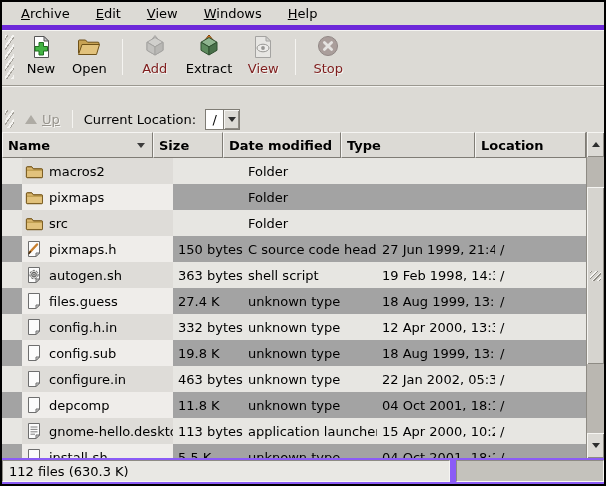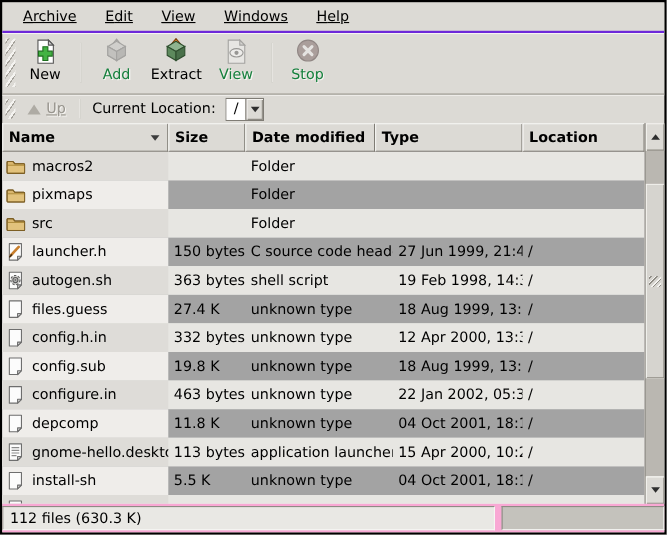--- a/index.html
+++ b/index.html
@@ -4,39 +4,39 @@
 <style>
   * { box-sizing: border-box; margin: 0; padding: 0; }
   html,body { background:#555; }
   body { font-family: "DejaVu Sans", "Liberation Sans", sans-serif; font-size:13px; color:#000; }
 
   .window { width:606px; height:486px; background:#dcdad5; border:2px solid #000;
             display:flex; flex-direction:column; overflow:hidden; }
 
   
   .menubar { height:28px; flex:0 0 28px; display:flex; align-items:center; padding-left:6px;
-             border-bottom:2px solid #6d28d9; box-shadow:0 1px 0 #f5f4f1;text-decoration:underline; }
+             border-bottom:5px solid #6d28d9; box-shadow:0 1px 0 #f5f4f1; }
   .menu-item { display:inline-block; padding:4px 13px; cursor:default; }
   .menu-item::first-letter { text-decoration:underline; }
 
   
   .toolbar { height:56px; flex:0 0 56px; display:flex; align-items:stretch; padding:2px 4px 3px 2px;
              border-bottom:1px solid #9b9890; box-shadow:0 1px 0 #f5f4f1; }
   .handle { width:9px; margin:3px 3px 3px 1px;
             background:repeating-linear-gradient(125deg,#f4f3f0 0 2px,#a5a29b 2px 3px,#dcdad5 3px 6px); }
   .tbtn { min-width:48px; display:flex; flex-direction:column; align-items:center;
           justify-content:flex-start; padding:2px 7px 1px 7px;text-align:right; }
   .tbtn .ticon { width:26px; height:26px; display:flex; align-items:center; justify-content:center; }
   .tbtn .tlabel { margin-top:1px; }
-  .tbtn.disabled .tlabel { color:#15803d; text-shadow:1px 1px 0 #f6f5f2; }
+  .tbtn.disabled .tlabel { color:#7f1d1d; text-shadow:1px 1px 0 #f6f5f2; }
   .tbtn.disabled .ticon svg { opacity:.5; filter:grayscale(.75); }
   .tsep { width:1px; background:#9b9890; border-right:1px solid #f5f4f1; margin:7px 8px; }
 
   
-  .locbar { height:26px; flex:0 0 26px; display:flex; align-items:center; padding:1px 4px 1px 2px; }
+  .locbar { height:26px; flex:0 0 26px; display:flex; align-items:center; padding:1px 4px 1px 2px;margin-top:20px; }
   .locbar .handle { height:18px; margin:0 3px 0 1px; }
   .up-btn { display:flex; align-items:center; gap:5px; padding:2px 8px; color:#98958e;
             text-shadow:1px 1px 0 #f6f5f2; }
   .up-btn .up-label { text-decoration:underline; }
   .up-tri { width:0; height:0; border-left:6px solid transparent; border-right:6px solid transparent;
             border-bottom:9px solid #aeaba4; }
   .loc-sep { width:1px; align-self:stretch; margin:3px 4px; background:#9b9890; border-right:1px solid #f5f4f1; }
   .loc-label { margin:0 9px 0 7px; }
   .combo { display:flex; height:21px; border:1px solid #7f7c75; background:#fff; }
   .combo-value { width:17px; display:flex; align-items:center; justify-content:center; background:#fff; }
@@ -55,21 +55,21 @@
            border-right:1px solid #7f7c75; border-bottom:1px solid #7f7c75;
            white-space:nowrap; overflow:hidden;font-weight:bold; }
   .w-name{ width:151px; flex:0 0 151px; } .w-size{ width:70px; flex:0 0 70px; }
   .w-type{ width:134px; flex:0 0 134px; } .w-date{ width:118px; flex:0 0 118px; }
   .w-loc { flex:1 1 auto; min-width:0; }
   .hcell.w-name { justify-content:space-between; }
   .sort-tri { width:0; height:0; border-left:4px solid transparent; border-right:4px solid transparent;
               border-top:5px solid #3c3c3c; margin-right:2px; }
 
   .tbody { flex:1; overflow:hidden; display:flex; flex-direction:column; }
-  .row { display:flex; height:26px; flex:0 0 26px; }
+  .row { display:flex; height:26px; flex:0 0 26px;padding-left:20px; }
   .cell { padding:0 5px; display:flex; align-items:center; white-space:nowrap; overflow:hidden; }
   .c-name { gap:6px; padding-left:3px; }
   .row.plain { background:#a3a3a3; }  .row.plain  .c-name { background:#efedea; }
   .row.shaded{ background:#e7e6e2; }  .row.shaded .c-name { background:#dedcd8; }
   .row.partial { height:8px; flex:0 0 8px; overflow:hidden; align-items:flex-start; }
   .ficon { width:18px; height:18px; flex:0 0 18px; }
 
   
   .scrollbar { width:18px; flex:0 0 18px; display:flex; flex-direction:column; background:#bab7b1;
                border-left:1px solid #8e8b84; }
@@ -78,21 +78,21 @@
   .tri-up { width:0; height:0; border-left:4px solid transparent; border-right:4px solid transparent;
             border-bottom:5px solid #2e2e2e; }
   .sb-gap-top { height:30px; flex:0 0 30px; }
   .sb-thumb { height:177px; flex:0 0 177px; background:#d6d4cf; position:relative;
               box-shadow:inset 1px 1px 0 #f6f5f2, inset -1px -1px 0 #8e8b84; }
   .sb-grip { position:absolute; left:3px; right:3px; top:84px; height:10px;
              background:repeating-linear-gradient(135deg,#f4f3f0 0 1px,#8e8b84 1px 2px,#d6d4cf 2px 4px); }
   .sb-fill { flex:1 1 auto; }
 
   
-  .statusbar { height:26px; flex:0 0 26px; display:flex; gap:6px; padding:2px 0 2px 0; background:#f9a8d4; }
+  .statusbar { height:26px; flex:0 0 26px; display:flex; gap:6px; padding:2px 0 2px 0; background:#8b5cf6; }
   .st-left { width:448px; flex:0 0 448px; background:#e9e8e4; display:flex; align-items:center; padding:0 6px;
              border:1px solid; border-color:#8e8b84 #f6f5f2 #f6f5f2 #8e8b84; white-space:nowrap; overflow:hidden; }
   .st-right { flex:1; background:#c4c2bc; border:1px solid; border-color:#8e8b84 #f6f5f2 #f6f5f2 #8e8b84; }
 </style>
 </head>
 <body>
 
 <svg width="0" height="0" style="position:absolute">
   <defs>
     <g id="i-paper">
@@ -130,20 +130,29 @@
       <span class="ticon">
         <svg width="26" height="26" viewBox="0 0 26 26">
           <path d="M6.5 2.5 h9.5 l4.5 4.5 v16.5 h-14 z" fill="#ffffff" stroke="#555"></path>
           <path d="M16 2.5 v4.5 h4.5 z" fill="#cfcfcf" stroke="#555"></path>
           <path d="M11 8.5 h4.5 v4 h4 v4.5 h-4 v4 h-4.5 v-4 h-4 v-4.5 h4 z" fill="#43b343" stroke="#1e6e1e"></path>
         </svg>
       </span>
       <span class="tlabel">New</span>
     </div>
 
+    <div class="tbtn">
+      <span class="ticon">
+        <svg width="26" height="26" viewBox="0 0 26 26">
+          <path d="M2.5 19 v-12 a1 1 0 0 1 1-1 h6 l2 2.2 h10.5 a1 1 0 0 1 1 1 v2" fill="#c8a254" stroke="#6e5118"></path>
+          <path d="M2.5 20.5 L6 10.5 h17.5 l-3 10 z" fill="#e2c27c" stroke="#6e5118" stroke-linejoin="round"></path>
+        </svg>
+      </span>
+      <span class="tlabel">Open</span>
+    </div>
 
     <div class="tsep"></div>
 
     <div class="tbtn disabled">
       <span class="ticon">
         <svg width="26" height="26" viewBox="0 0 26 26">
           <path d="M13 1.5 L17 6.5 H14.6 V10 H11.4 V6.5 H9 Z" fill="#b7b7b7" stroke="#6e6e6e"></path>
           <use href="#i-package" fill="#c6c6c2" stroke="#6e6e6e"></use>
           <path d="M5 8.2 L13 12.9 V21 L5 16.3 Z" fill="#a9a9a5" stroke="#6e6e6e"></path>
           <path d="M21 8.2 L13 12.9 V21 L21 16.3 Z" fill="#969692" stroke="#6e6e6e"></path>
@@ -291,21 +300,21 @@
             </div>
         </div>
 
         <div class="row plain">
           <div class="cell c-name w-name">
             <svg class="ficon" viewBox="0 0 18 18">
                 <use href="#i-paper"></use>
                 <path d="M5 12 L12 4.5" stroke="#c87f2e" stroke-width="2.4" stroke-linecap="round"></path>
                 <path d="M4 13.4 l1.4-1.6" stroke="#4a3214" stroke-width="1.6" stroke-linecap="round"></path>
               </svg>
-            <span>launcher.h</span>
+            <span>pixmaps.h</span>
             </div>
           <div class="cell w-size">
               <span>150 bytes</span>
             </div>
           <div class="cell w-type">
               <span>C source code header</span>
             </div>
           <div class="cell w-date">
               <span>27 Jun 1999, 21:49</span>
             </div>

